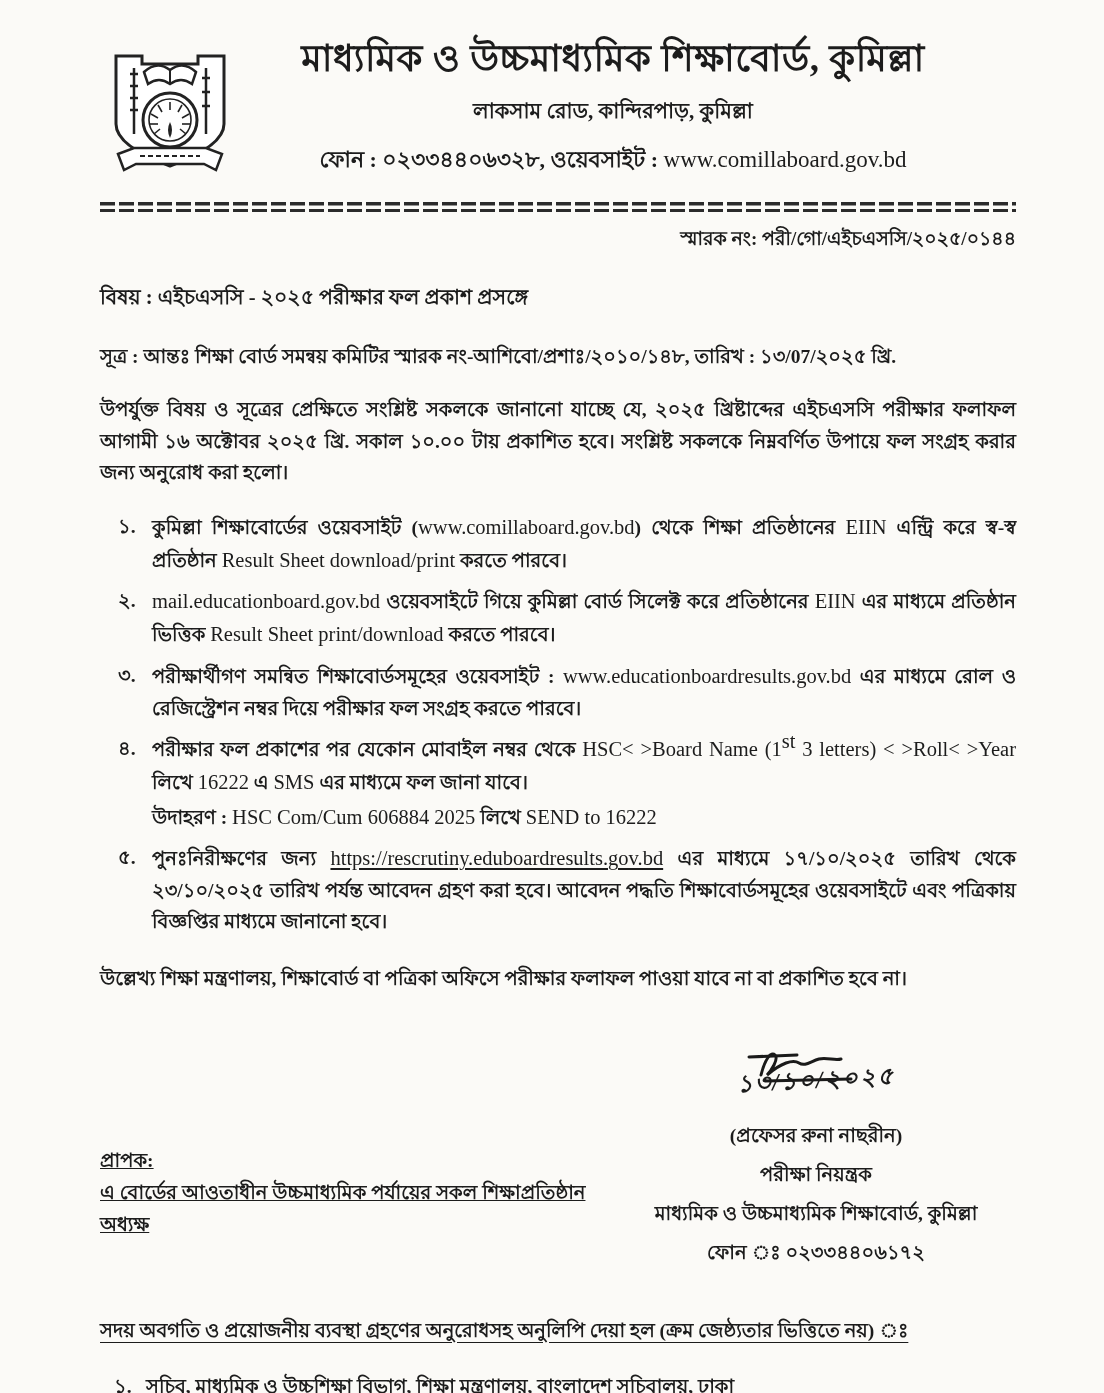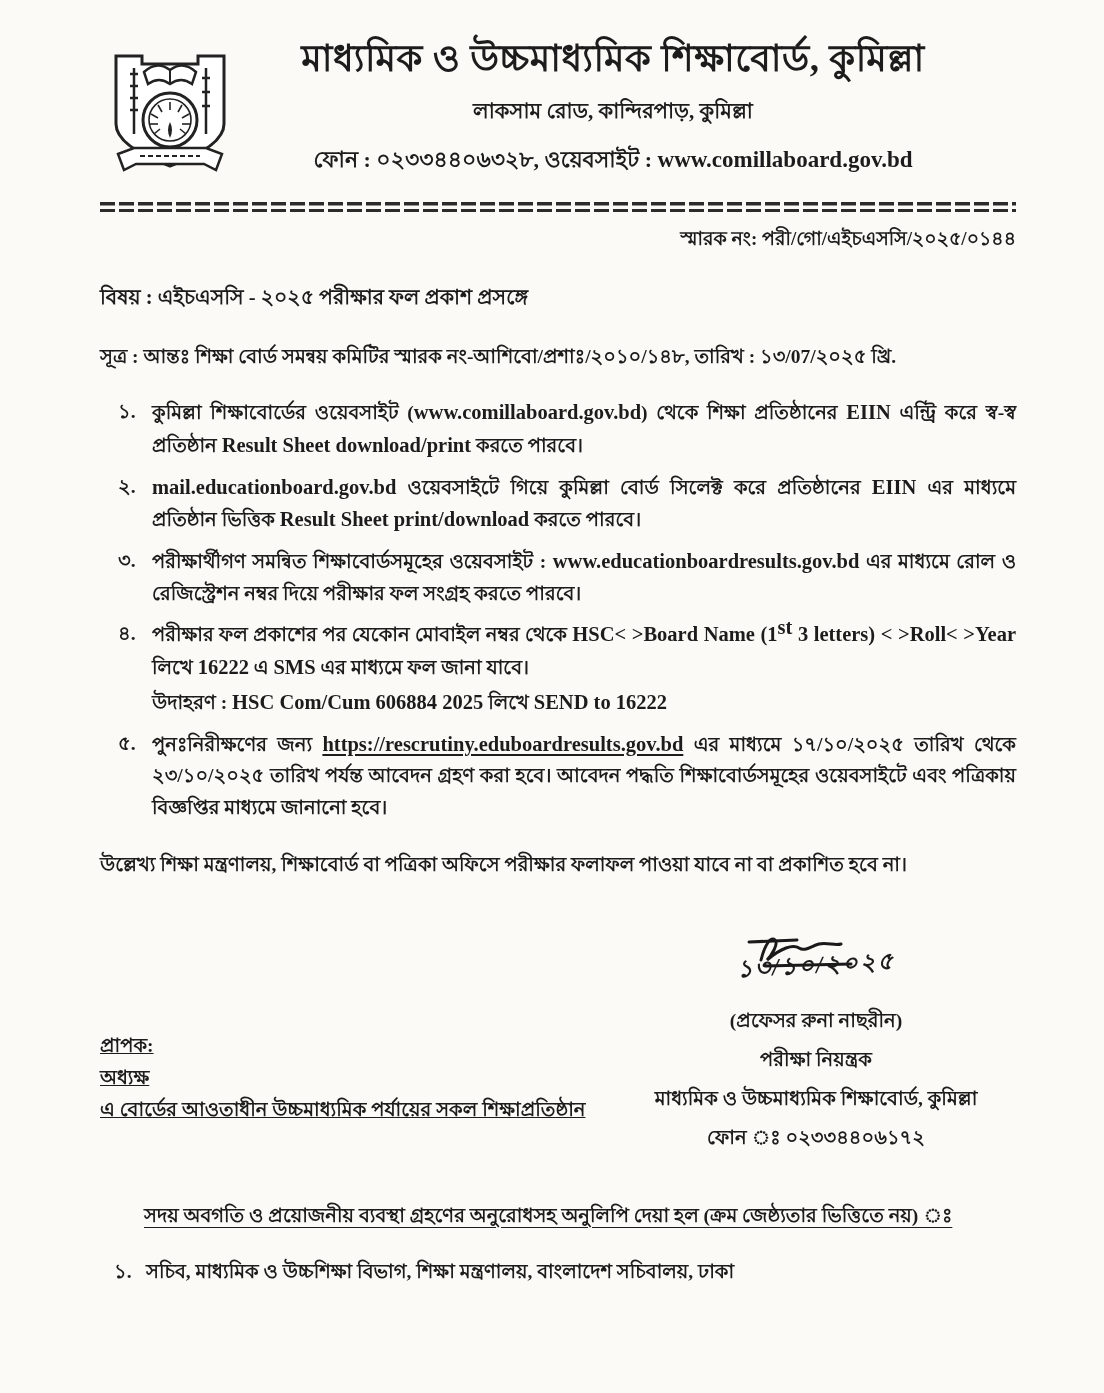--- a/index.html
+++ b/index.html
@@ -19,21 +19,21 @@
     overflow:hidden;
   }
   
   .hdr{display:flex;align-items:flex-start;}
   .logo{flex:0 0 150px;padding-top:4px;}
   .hdr-text{flex:1;text-align:center;padding-right:40px;}
   .org{font-size:37px;font-weight:bold;line-height:1.15;letter-spacing:.5px;}
   .addr{font-size:21px;font-weight:600;margin-top:14px;}
   .phoneline{font-size:22px;font-weight:600;margin-top:12px;}
   .phoneline .en{font-size:23px;}
-  .en{font-family:"Liberation Serif","DejaVu Serif",serif;font-weight:bold;margin-top:36px;}
+  .en{font-family:"Liberation Serif","DejaVu Serif",serif;font-weight:normal;margin-top:36px;}
   
   .sep{
     margin-top:14px;height:10px;
     background:
       repeating-linear-gradient(90deg,#2b2b2b 0 15px,rgba(0,0,0,0) 15px 19px) top/100% 3.5px no-repeat,
       repeating-linear-gradient(90deg,#2b2b2b 0 15px,rgba(0,0,0,0) 15px 19px) bottom/100% 3.5px no-repeat;
   }
   
   .memo-row{display:flex;justify-content:flex-end;margin-top:12px;font-size:19px;font-weight:600;}
   .subject{margin-top:26px;font-size:20.5px;font-weight:bold;}
@@ -58,21 +58,21 @@
   .sig-hand svg{display:block;margin:0 auto;}
   .hand-date{
     display:block;margin-top:-26px;
     font-size:24px;font-weight:bold;font-style:italic;
     transform:rotate(-3deg);letter-spacing:2px;
   }
   .sig-name{margin-top:8px;}
   .sig-line{margin-top:7px;}
   
   .cc{margin-top:46px;}
-  .cc-head{font-size:19.5px;font-weight:600;text-decoration:underline;text-underline-offset:5px;margin-left:44px;}
+  .cc-head{font-size:19.5px;font-weight:600;text-decoration:underline;text-underline-offset:5px;}
   .cc-list{margin-top:24px;}
   .cc-item{display:flex;margin-bottom:15px;font-size:19.5px;font-weight:600;line-height:1.5;}
   .cc-item .num{flex:0 0 46px;padding-left:14px;box-sizing:border-box;}
   .cc-item .txt{flex:1;}
 </style>
 </head>
 <body>
 
 <div class="page">
 
@@ -121,20 +121,21 @@
   <div class="sep"></div>
 
   <div class="memo-row">
     <span>স্মারক নং: পরী/গো/এইচএসসি/২০২৫/০১৪৪</span>
   </div>
 
   <div class="subject">বিষয় : এইচএসসি - ২০২৫ পরীক্ষার ফল প্রকাশ প্রসঙ্গে</div>
 
   <div class="source">সূত্র : আন্তঃ শিক্ষা বোর্ড সমন্বয় কমিটির স্মারক নং-আশিবো/প্রশাঃ/২০১০/১৪৮,  তারিখ : ১৩/07/২০২৫ খ্রি.</div>
 
+  <p class="body-par">উপর্যুক্ত বিষয় ও সূত্রের প্রেক্ষিতে সংশ্লিষ্ট সকলকে জানানো যাচ্ছে যে, ২০২৫ খ্রিষ্টাব্দের এইচএসসি পরীক্ষার ফলাফল আগামী ১৬ অক্টোবর ২০২৫ খ্রি. সকাল ১০.০০ টায় প্রকাশিত হবে। সংশ্লিষ্ট সকলকে নিম্নবর্ণিত উপায়ে ফল সংগ্রহ করার জন্য অনুরোধ করা হলো।</p>
 
   <ol class="instructions">
     <li class="ins">
       <span class="num">১.</span>
       <span class="txt"><span>কুমিল্লা শিক্ষাবোর্ডের ওয়েবসাইট (</span><span class="en">www.comillaboard.gov.bd</span><span>) থেকে শিক্ষা প্রতিষ্ঠানের </span><span class="en">EIIN</span><span> এন্ট্রি করে স্ব-স্ব প্রতিষ্ঠান </span><span class="en">Result Sheet download/print</span><span> করতে পারবে।</span></span>
     </li>
     <li class="ins">
       <span class="num">২.</span>
       <span class="txt"><span class="en">mail.educationboard.gov.bd</span><span> ওয়েবসাইটে গিয়ে কুমিল্লা বোর্ড সিলেক্ট করে প্রতিষ্ঠানের </span><span class="en">EIIN</span><span> এর মাধ্যমে প্রতিষ্ঠান ভিত্তিক </span><span class="en">Result Sheet print/download</span><span> করতে পারবে।</span></span>
     </li>
@@ -152,22 +153,22 @@
       <span class="num">৫.</span>
       <span class="txt"><span>পুনঃনিরীক্ষণের জন্য </span><span class="en url-u">https://rescrutiny.eduboardresults.gov.bd</span><span> এর মাধ্যমে ১৭/১০/২০২৫ তারিখ থেকে ২৩/১০/২০২৫ তারিখ পর্যন্ত আবেদন গ্রহণ করা হবে। আবেদন পদ্ধতি শিক্ষাবোর্ডসমূহের ওয়েবসাইটে এবং পত্রিকায় বিজ্ঞপ্তির মাধ্যমে জানানো হবে।</span></span>
     </li>
   </ol>
 
   <p class="note">উল্লেখ্য শিক্ষা মন্ত্রণালয়, শিক্ষাবোর্ড বা পত্রিকা অফিসে পরীক্ষার ফলাফল পাওয়া যাবে না বা প্রকাশিত হবে না।</p>
 
   <div class="sig-row">
     <div class="recipient">
       <div>প্রাপক:</div>
+      <div>এ বোর্ডের আওতাধীন উচ্চমাধ্যমিক পর্যায়ের সকল শিক্ষাপ্রতিষ্ঠান</div>
       <div>অধ্যক্ষ</div>
-      <div>এ বোর্ডের আওতাধীন উচ্চমাধ্যমিক পর্যায়ের সকল শিক্ষাপ্রতিষ্ঠান</div>
     </div>
     <div class="signature">
       <div class="sig-hand">
         <svg width="230" height="40" viewBox="0 0 230 40">
           <g fill="none" stroke="#1a1a1a" stroke-width="3" stroke-linecap="round">
             <path d="M60,28 C64,12 70,4 74,8 C78,12 70,24 66,28 C80,16 92,12 98,16 C104,20 110,14 118,12 C126,10 134,14 140,12"></path>
             <path d="M48,10 L96,8"></path>
             <path d="M64,34 L150,32"></path>
           </g>
         </svg>

